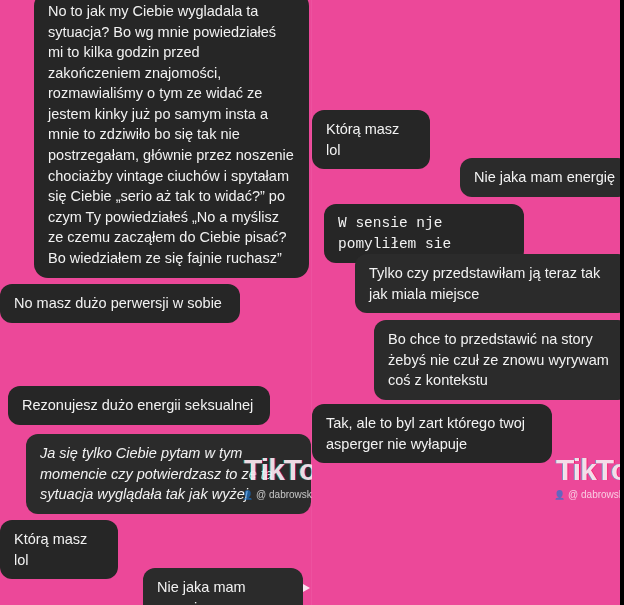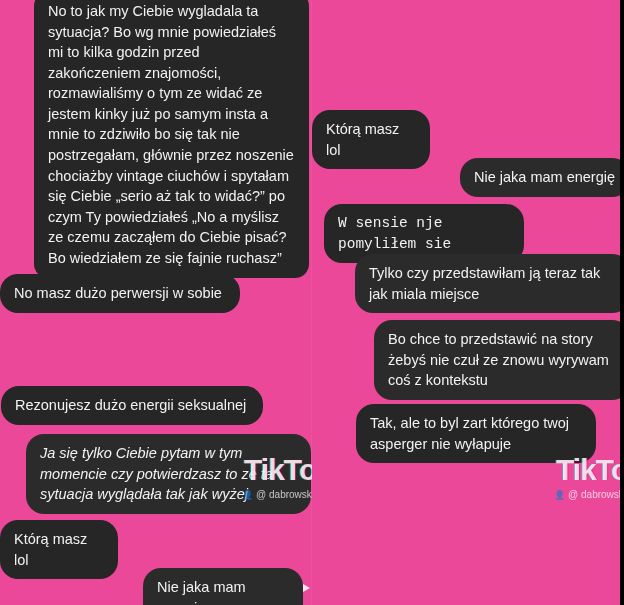--- a/index.html
+++ b/index.html
@@ -31,21 +31,21 @@
     left: 0;
     width: 312px;
   }
   .panel-right {
     left: 312px;
     width: 312px;
   }
   .bubble {
     position: absolute;
     background: #262626;
-    border-radius: 18px;
+    border-radius: 12px;
     padding: 9px 14px;
     font-size: 14.5px;
     line-height: 1.42;
     color: #f2f2f2;
     box-sizing: border-box;
     white-space: pre-wrap;
     word-wrap: break-word;
   }
   .bubble.in {
     background: #262626;
@@ -100,24 +100,24 @@
 <body>
 
 <div class="screen">
 
   <div class="divider"></div>
 
   <div class="panel panel-left">
 
     <div class="bubble in" style="left:34px; top:-8px; width:275px; border-radius:14px;">No to jak my Ciebie wygladala ta sytuacja? Bo wg mnie powiedziałeś mi to kilka godzin przed zakończeniem znajomości, rozmawialiśmy o tym ze widać ze jestem kinky już po samym insta a mnie to zdziwiło bo się tak nie postrzegałam, głównie przez noszenie chociażby vintage ciuchów i spytałam się Ciebie „serio aż tak to widać?” po czym Ty powiedziałeś „No a myślisz ze czemu zacząłem do Ciebie pisać? Bo wiedziałem ze się fajnie ruchasz”</div>
 
-    <div class="bubble in" style="left:0px; top:274px; width:240px;">No masz dużo perwersji w sobie</div>
+    <div class="bubble in" style="left:0px; top:284px; width:240px;">No masz dużo perwersji w sobie</div>
 
 
-    <div class="bubble in" style="left:1px; top:386px; width:262px;">Rezonujesz dużo energii seksualnej</div>
+    <div class="bubble in" style="left:8px; top:386px; width:262px;">Rezonujesz dużo energii seksualnej</div>
 
     <div class="bubble out" style="left:26px; top:434px; width:285px;font-style:italic;">Ja się tylko Ciebie pytam w tym momencie czy potwierdzasz to ze ta sytuacja wyglądała tak jak wyżej</div>
 
     <div class="bubble in" style="left:0px; top:520px; width:118px;">Którą masz lol</div>
 
     <div class="bubble out" style="left:143px; top:568px; width:160px;">Nie jaka mam energię</div>
 
     <div class="cursor" style="left:303px; top:584px;"></div>
 
     <div class="tt-watermark" style="left:228px; top:455px;">
@@ -133,21 +133,21 @@
     <div class="bubble in" style="left:0px; top:110px; width:118px;">Którą masz lol</div>
 
     <div class="bubble out" style="left:148px; top:158px; width:170px;">Nie jaka mam energię</div>
 
     <div class="bubble in" style="left:12px; top:204px; width:200px;font-family:Liberation Mono, monospace;">W sensie nje pomyliłem sie</div>
 
     <div class="bubble out" style="left:43px; top:254px; width:275px;">Tylko czy przedstawiłam ją teraz tak jak miala miejsce</div>
 
     <div class="bubble out" style="left:62px; top:320px; width:256px;">Bo chce to przedstawić na story żebyś nie czuł ze znowu wyrywam coś z kontekstu</div>
 
-    <div class="bubble in" style="left:0px; top:404px; width:240px;margin-left:44px;">Tak, ale to byl zart którego twoj asperger nie wyłapuje</div>
+    <div class="bubble in" style="left:0px; top:404px; width:240px;">Tak, ale to byl zart którego twoj asperger nie wyłapuje</div>
 
     <div class="tt-watermark" style="left:228px; top:455px;">
       <div class="tt-logo">TikTok</div>
       <div class="tt-note">
         <span class="person">👤</span><span>@ dabrowska_da</span>
       </div>
     </div>
   </div>
 
 </div>

